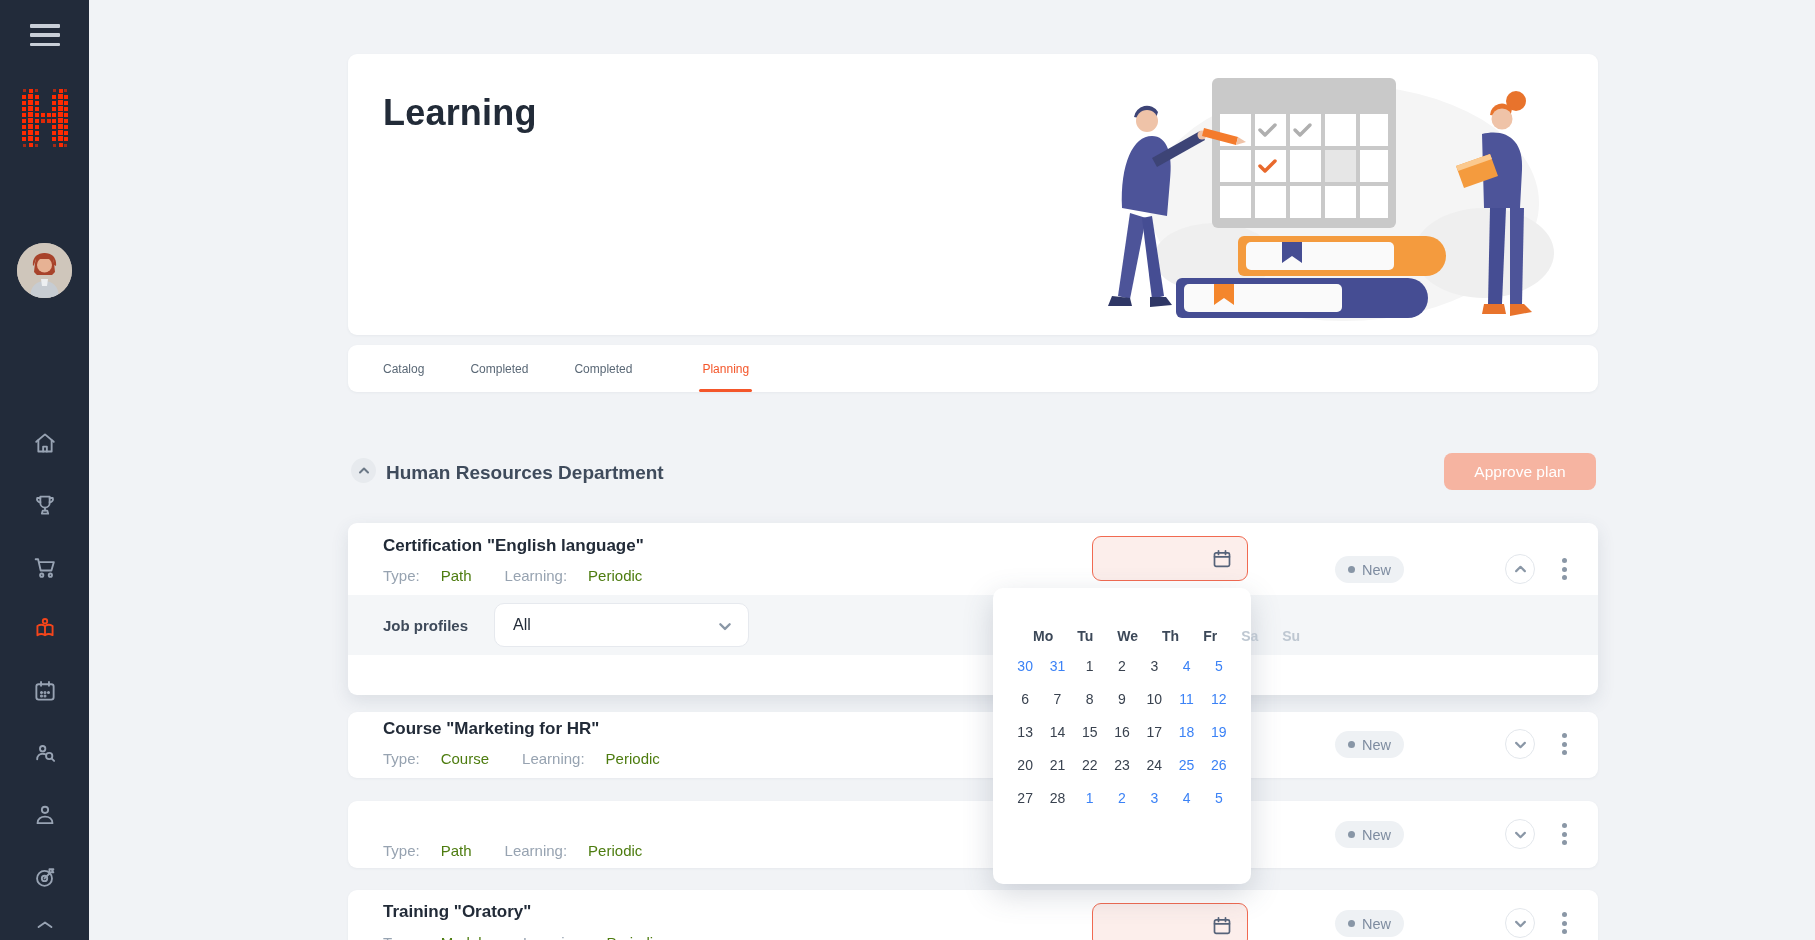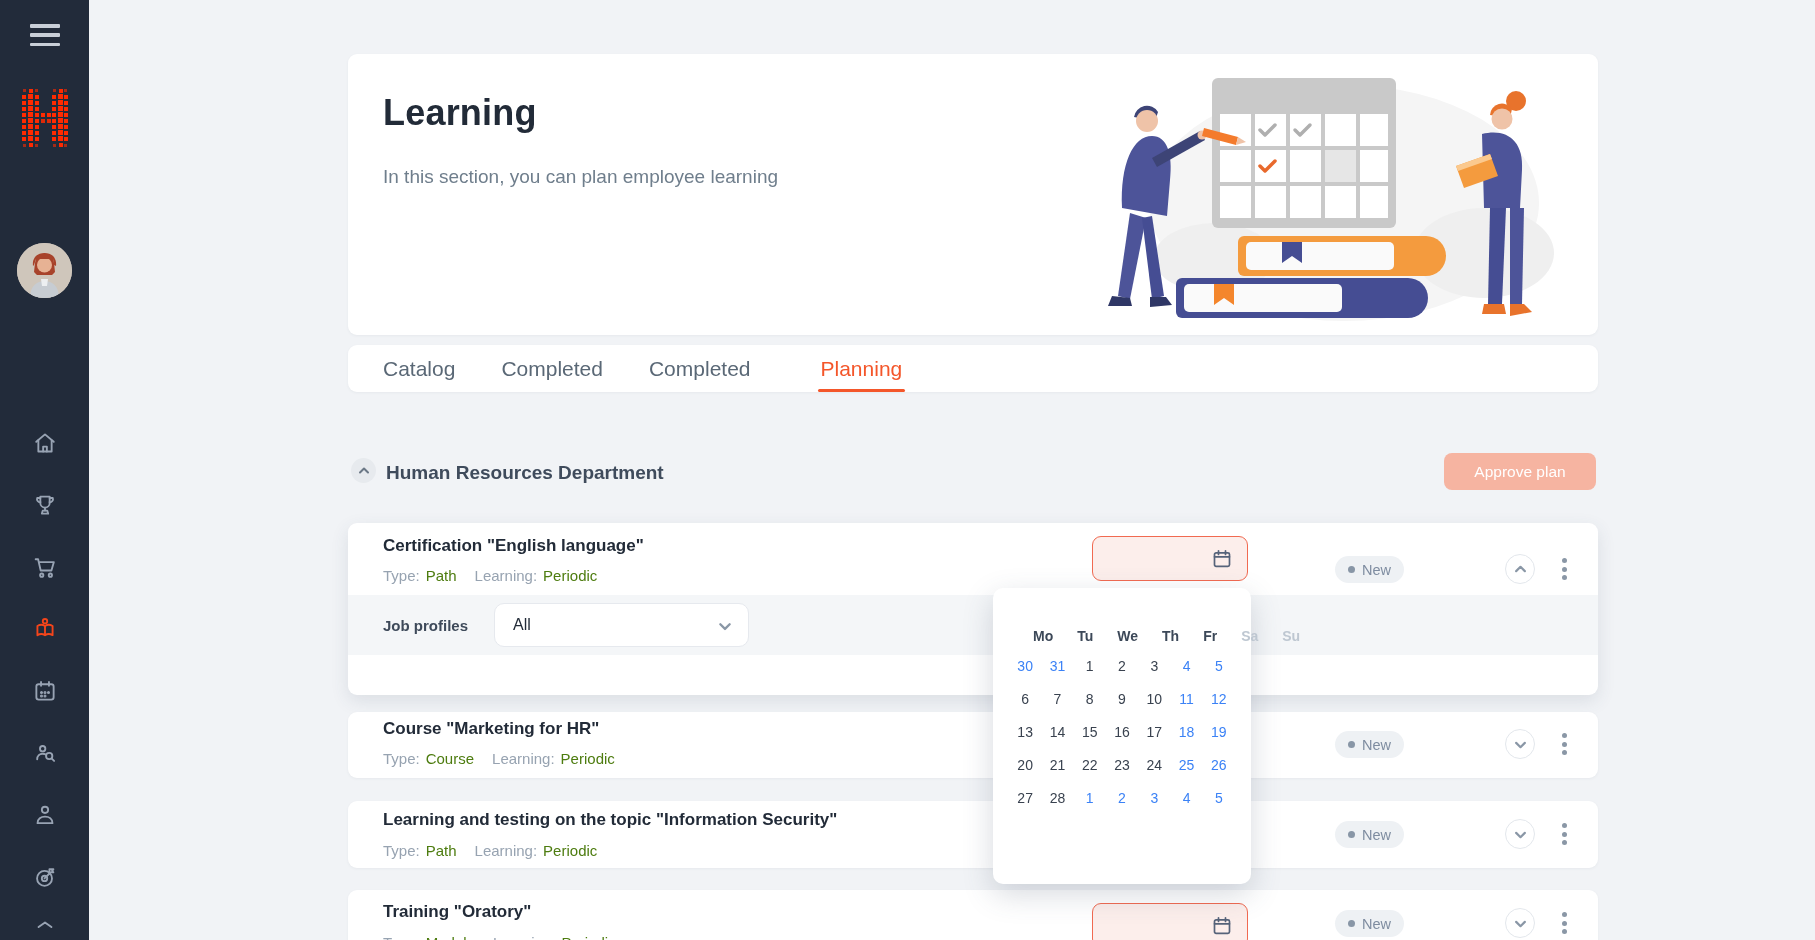--- a/index.html
+++ b/index.html
@@ -24,38 +24,38 @@
   .card { position:absolute; left:348px; width:1250px; background:#fff; border-radius:9px; box-shadow:0 1px 3px rgba(40,50,70,.05); }
 
   
   .header-card { top:54px; height:281px; }
   .page-title { position:absolute; left:35px; top:38px; font-size:36px; font-weight:700; color:#222B38; letter-spacing:.2px; }
   .page-subtitle { position:absolute; left:35px; top:112px; font-size:19px; color:#6F7E8C; }
   .illustration { position:absolute; right:24px; top:14px; width:520px; height:260px; }
 
   
   .tabs-card { top:345px; height:47px; display:flex; align-items:center; padding-left:35px; gap:46px; }
-  .tab { position:relative; height:47px; display:flex; align-items:center; font-size:21px; color:#5A6876; cursor:pointer; }
+  .tab { position:relative; height:47px; display:flex; align-items:center; font-size:12px; color:#5A6876; cursor:pointer; }
   .tab.active { color:#F4562A; font-weight:400;margin-left:24px; }
   .tab.active::after { content:""; position:absolute; left:-3px; right:-3px; bottom:0; height:3px; background:#F4562A; border-radius:2px; }
 
   
   .section-row { position:absolute; left:348px; top:453px; width:1250px; height:38px; }
   .collapse-btn { position:absolute; left:3px; top:5px; width:25px; height:25px; border-radius:50%; background:#E7EAEE; display:flex; align-items:center; justify-content:center; cursor:pointer; }
   .collapse-btn svg { width:12px; height:12px; stroke:#6B7886; fill:none; stroke-width:2; stroke-linecap:round; stroke-linejoin:round; }
   .section-title { position:absolute; left:38px; top:9px; font-size:19px; font-weight:600; color:#3F4B5C; }
   .approve-btn { position:absolute; right:2px; top:0; width:152px; height:37px; background:#F6B4A1; border:none; border-radius:8px; color:#fff; font-size:15.5px; font-family:inherit; cursor:pointer; }
 
   
   .card1 { top:523px; height:172px; box-shadow:0 6px 18px rgba(60,72,95,.12); }
   .card2 { top:712px; height:66px; }
   .card3 { top:801px; height:67px; }
   .card4 { top:890px; height:80px; }
   .course-title { position:absolute; left:35px; font-size:17px; font-weight:700; color:#222B38; }
-  .course-meta { position:absolute; left:35px; font-size:15px; color:#97A3B1; display:flex; gap:6px; }
+  .course-meta { position:absolute; left:35px; font-size:15px; color:#97A3B1; display:flex; gap:21px; }
   .course-meta b { color:#4d7c0f; font-weight:400; margin-right:12px; }
   .date-field { position:absolute; left:744px; width:156px; height:45px; border:1.5px solid #F16A51; background:#FCEEEB; border-radius:9px; cursor:pointer; }
   .date-field svg { position:absolute; right:13px; top:10px; width:24px; height:24px; stroke:#56637A; fill:none; stroke-width:1.7; stroke-linecap:round; }
   .badge { position:absolute; left:987px; height:27px; padding:0 13px; background:#EEF1F4; border-radius:14px; display:inline-flex; align-items:center; gap:7px; }
   .badge i { width:7px; height:7px; border-radius:50%; background:#8896A6; }
   .badge span { font-size:14.5px; color:#7E8CA0; }
   .chev-btn { position:absolute; left:1157px; width:30px; height:30px; border-radius:50%; border:1px solid #E3E7EC; background:#fff; display:flex; align-items:center; justify-content:center; cursor:pointer; }
   .chev-btn svg { width:13px; height:13px; stroke:#8A97A6; fill:none; stroke-width:2; stroke-linecap:round; stroke-linejoin:round; }
   .kebab { position:absolute; left:1206px; width:20px; height:30px; display:flex; flex-direction:column; align-items:center; justify-content:center; gap:3.5px; cursor:pointer; }
   .kebab i { width:5px; height:5px; border-radius:50%; background:#8A97A6; }
@@ -243,21 +243,20 @@
     </div>
     <div class="nav-partial">
       <svg viewBox="0 0 24 24">
           <path d="M6.5 9.5 L12 5.5 L17.5 9.5"></path>
         </svg>
     </div>
   </div>
 
   <div class="card header-card">
     <div class="page-title">Learning</div>
-    <div class="page-subtitle">In this section, you can plan employee learning</div>
     <svg class="illustration" viewBox="0 0 520 260">
       <ellipse cx="290" cy="135" rx="195" ry="118" fill="#F5F5F5"></ellipse>
       <ellipse cx="430" cy="185" rx="70" ry="45" fill="#EFEFEF"></ellipse>
       <ellipse cx="160" cy="190" rx="60" ry="35" fill="#EFEFEF"></ellipse>
 
       <rect x="158" y="10" width="184" height="150" rx="6" fill="#C9C9C9"></rect>
       <g fill="#FFFFFF">
         <rect x="166" y="46" width="31" height="32"></rect>
           <rect x="201" y="46" width="31" height="32"></rect>
           <rect x="236" y="46" width="31" height="32"></rect>
@@ -436,21 +435,20 @@
         </svg>
     </div>
     <div class="kebab" style="top:17px;">
         <i></i>
         <i></i>
         <i></i>
       </div>
   </div>
 
   <div class="card card3">
-    <div class="course-title" style="top:9px;">Learning and testing on the topic "Information Security"</div>
     <div class="course-meta" style="top:41px;">
       <span>Type:</span>
         <b>Path</b>
       <span>Learning:</span>
         <b>Periodic</b>
     </div>
     <div class="badge" style="top:20px;">
         <i></i>
         <span>New</span>
       </div>

